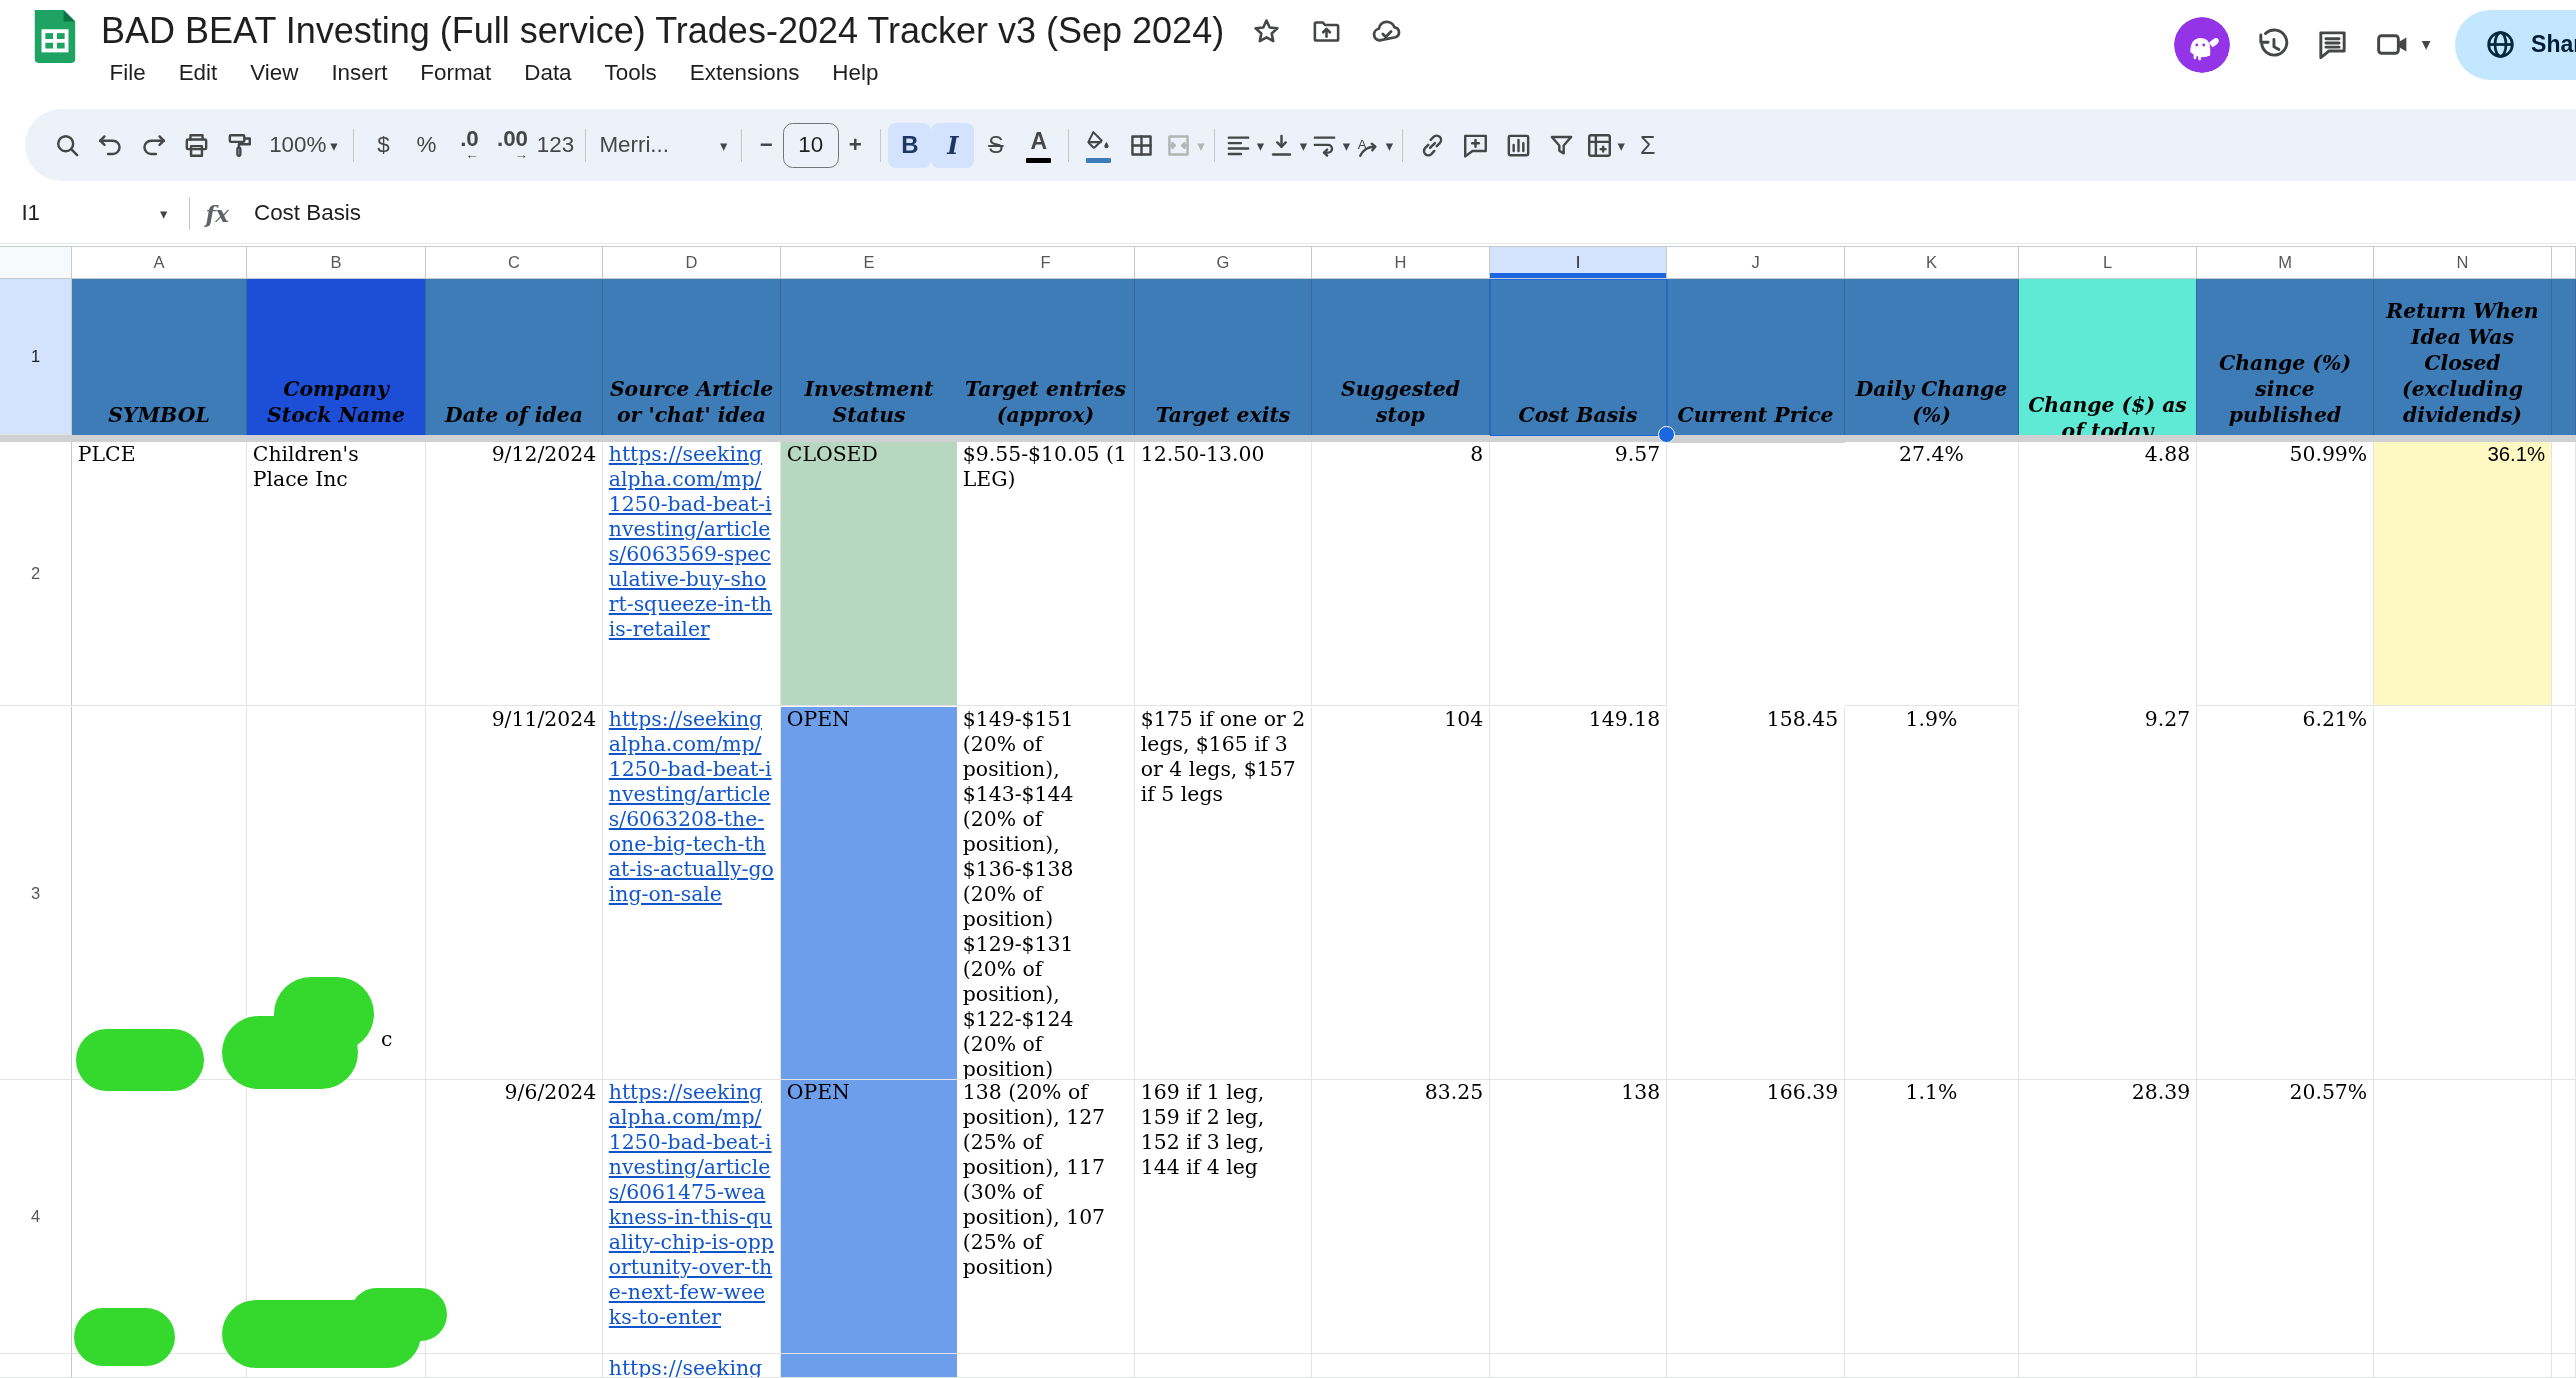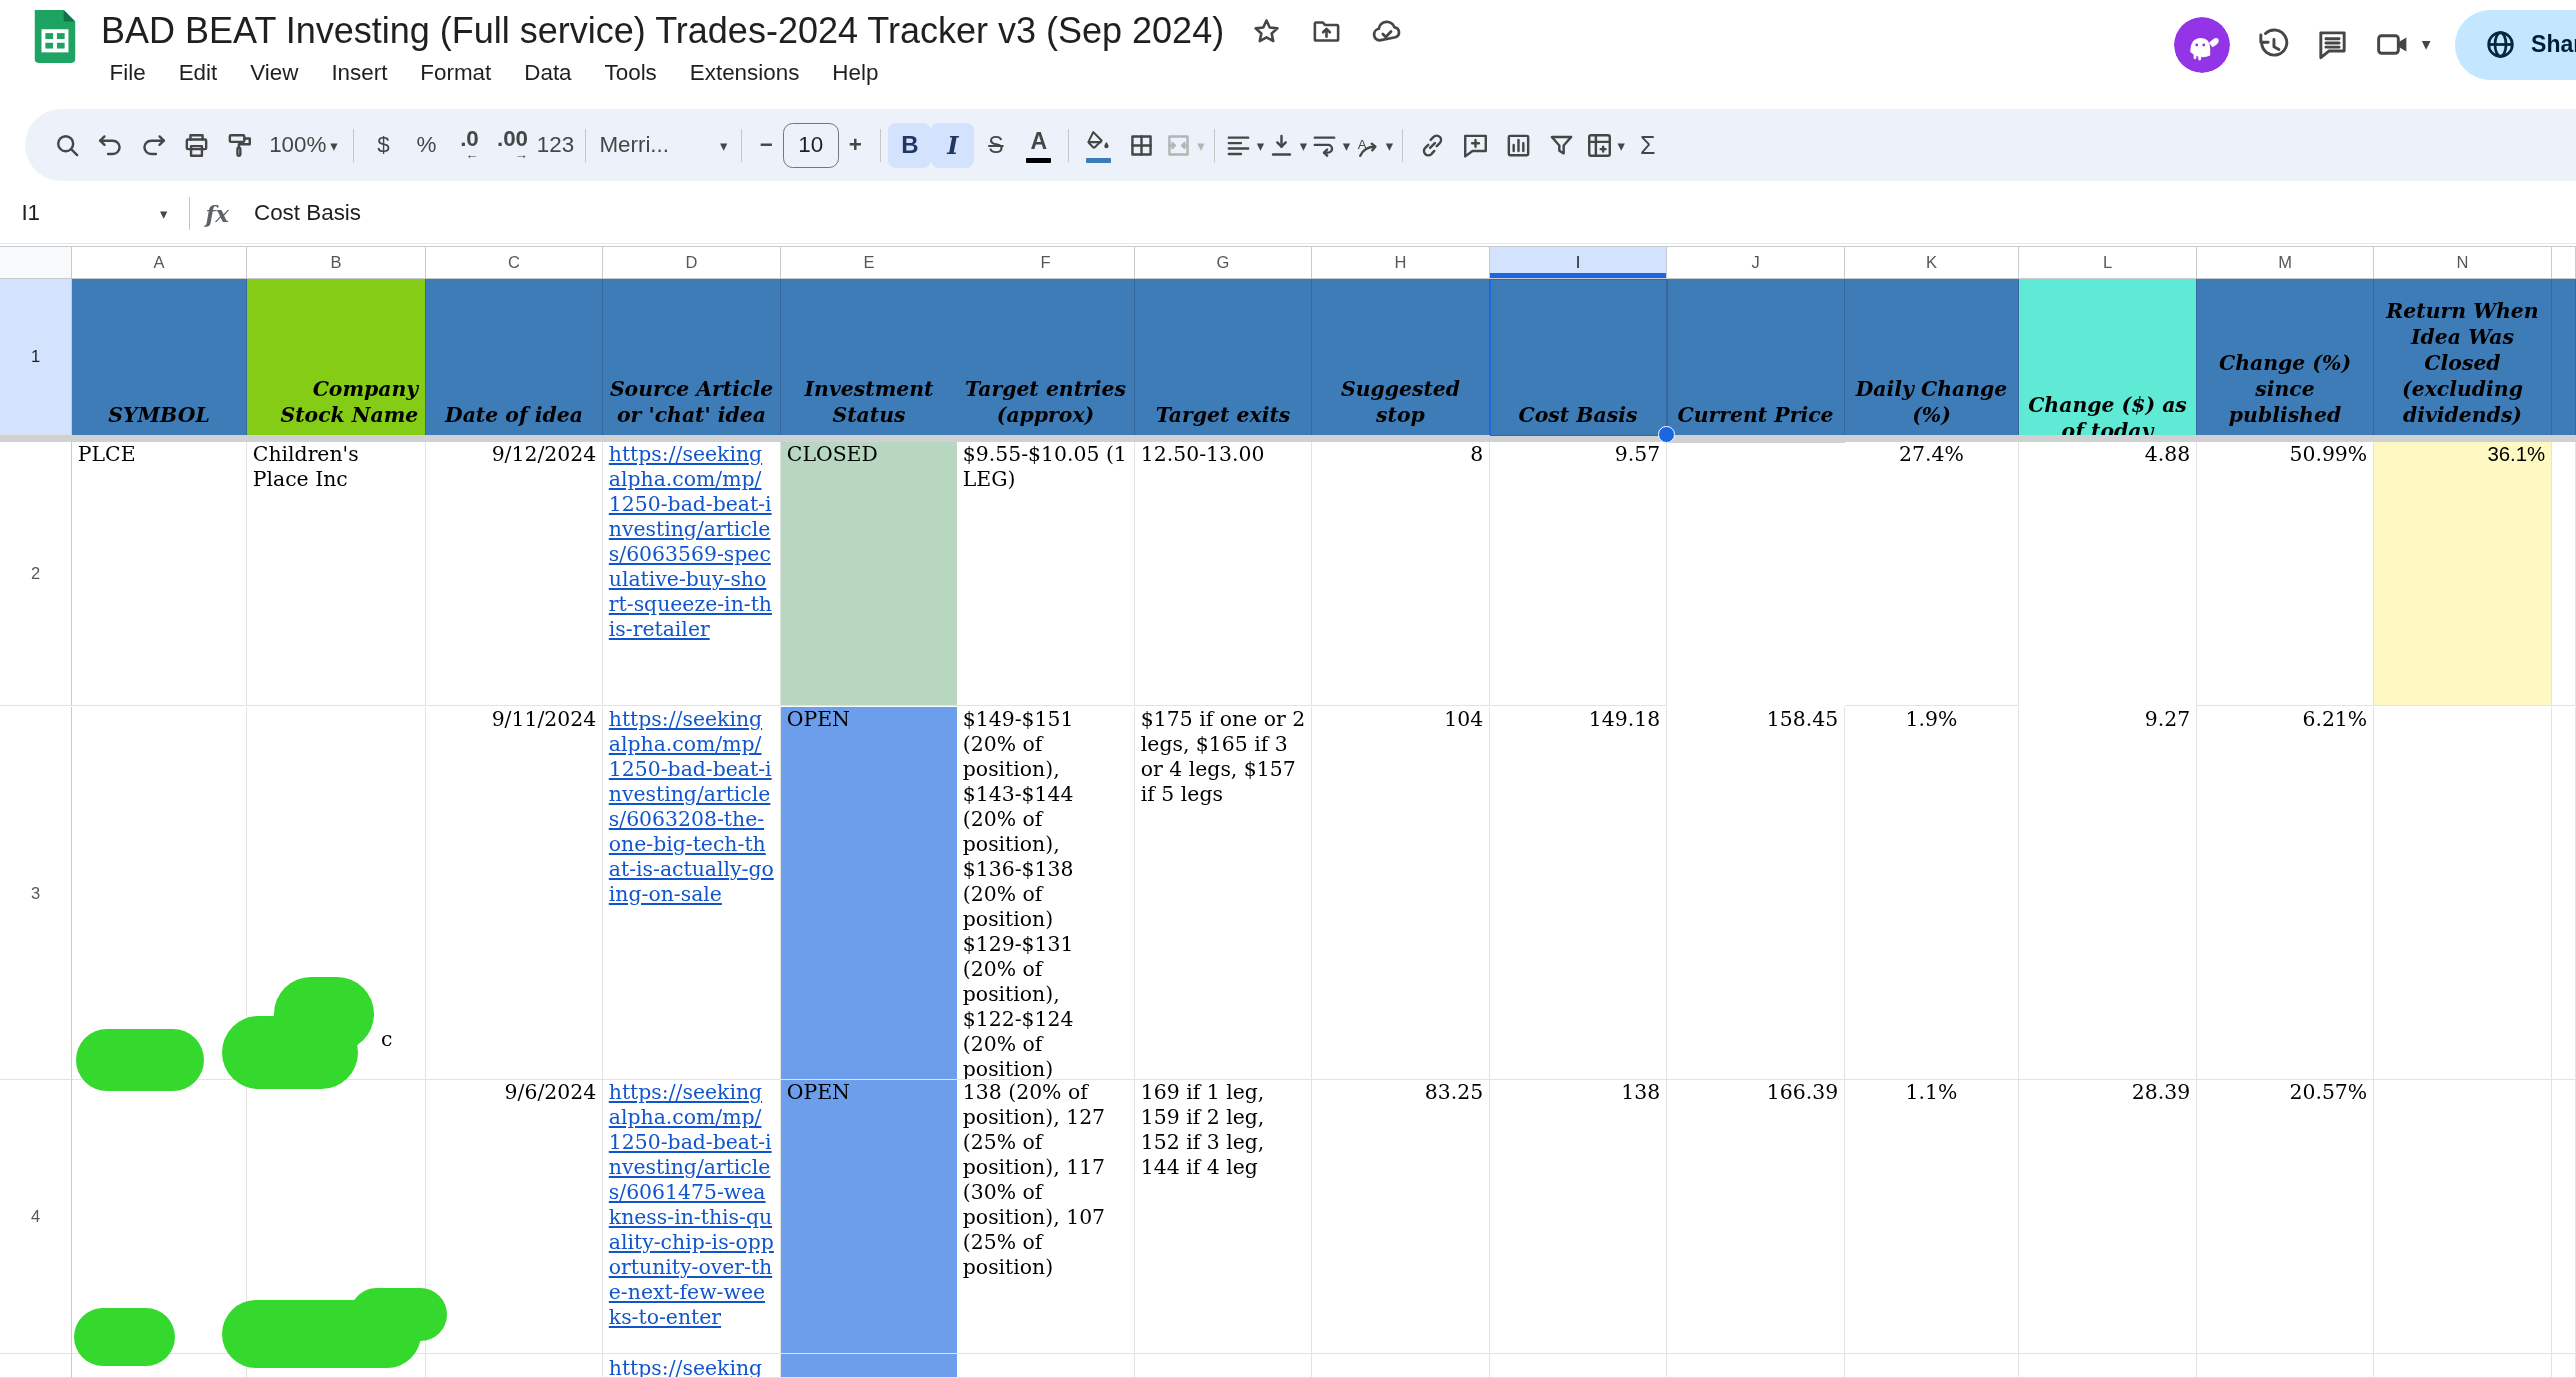--- a/index.html
+++ b/index.html
@@ -387,21 +387,21 @@
       <span>M</span>
     </div>
     <div class="cell colhead" style="left: 2374px; top: 0px; width: 178px; height: 33px;">
       <span>N</span>
     </div>
     <div class="cell colhead" style="left: 2552px; top: 0px; width: 24px; height: 33px;"></div>
     <div class="cell rowhead hl" style="left: 0px; top: 33px; width: 72px; height: 156px;">1</div>
     <div class="cell hcell" style="left: 72px; top: 33px; width: 175px; height: 156px; background: rgb(62, 124, 184);">
       <span>SYMBOL</span>
     </div>
-    <div class="cell hcell" style="left: 247px; top: 33px; width: 179px; height: 156px; background: #84cc16; text-align: right;">
+    <div class="cell hcell" style="left: 247px; top: 33px; width: 179px; height: 156px; background: #1d4ed8;">
       <span>Company Stock Name</span>
     </div>
     <div class="cell hcell" style="left: 426px; top: 33px; width: 177px; height: 156px; background: rgb(62, 124, 184);">
       <span>Date of idea</span>
     </div>
     <div class="cell hcell" style="left: 603px; top: 33px; width: 178px; height: 156px; background: rgb(62, 124, 184);">
       <span>Source Article or 'chat' idea</span>
     </div>
     <div class="cell hcell" style="left: 781px; top: 33px; width: 177px; height: 156px; background: rgb(62, 124, 184);">
       <span>Investment Status</span>

